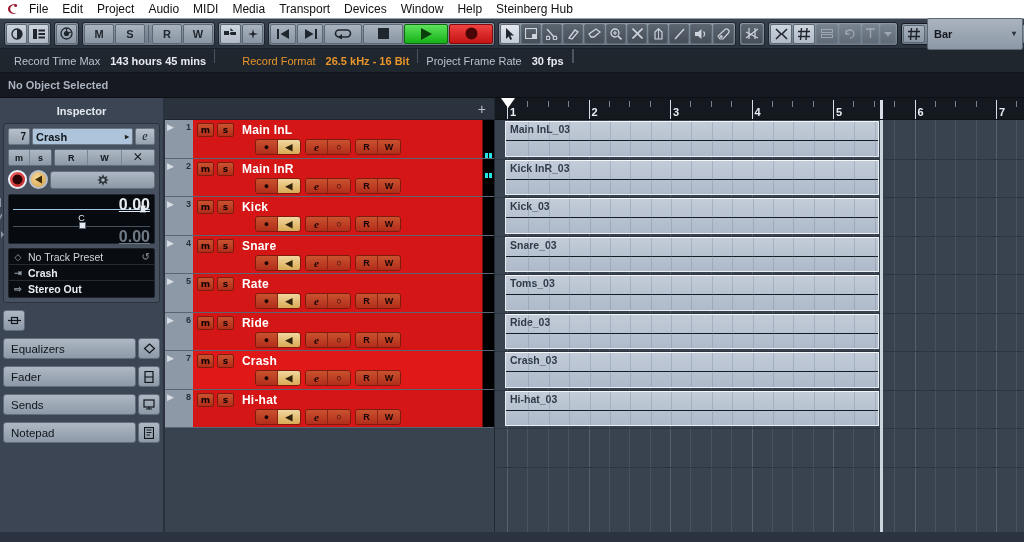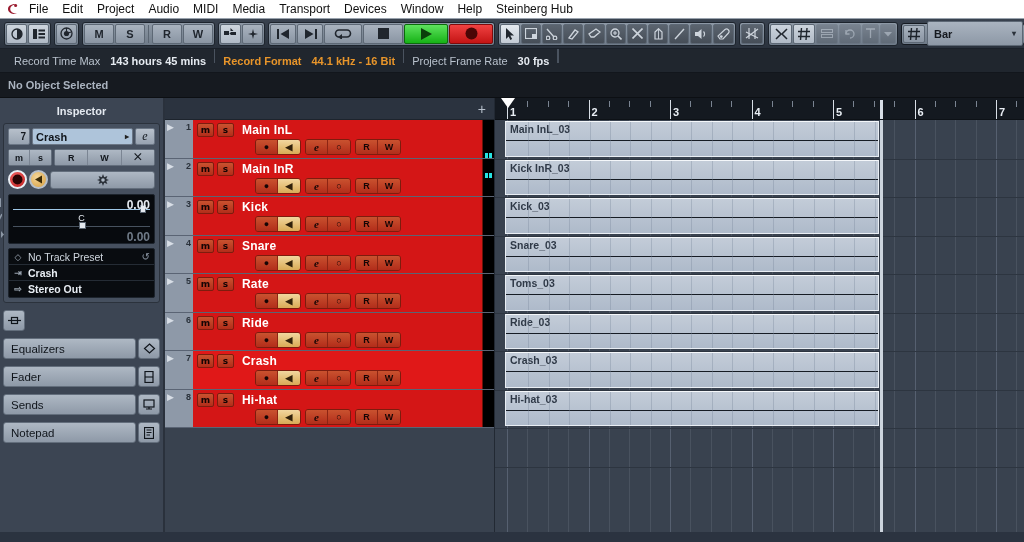--- a/index.html
+++ b/index.html
@@ -56,36 +56,36 @@
     display:flex; align-items:center; height:22px;
     border:1px solid #151a21; border-radius:3px;
     background:linear-gradient(#8e99a6,#6f7b89); padding:1px; gap:2px;
   }
   .combo .cbicon{
     width:22px; height:18px; display:flex; align-items:center; justify-content:center;
     background:linear-gradient(#a9b3bf,#8a95a3); border:1px solid #5d6875; border-radius:2px;
     color:#1d232b; font-size:11px;
   }
   .combo .cbval{
-    height:25px; display:flex; align-items:center;
+    height:32px; display:flex; align-items:center;
     background:linear-gradient(#aab4c0,#8d98a6);
     border:1px solid #5d6875; border-radius:2px;
     padding:0 6px; color:#15191f; font-weight:bold; font-size:11px;
     min-width:90px;
   }
   .combo .cbarrow{ margin-left:auto; color:#2a313a; font-size:8px; padding-left:10px;}
 
   
   #infobar{
     height:24px; background:#20262e; display:flex; 
     border-bottom:1px solid #12161c; padding-left:6px;
   }
   #infobar .seg{ display:flex; align-items:center; padding:0 8px; height:100%; }
   #infobar .lbl{ color:#b9c2cd; font-size:11px; }
-  #infobar .lbl.acc{ color:#e8952a; font-weight:bold;}
+  #infobar .lbl.acc{ color:#e8952a; font-weight:normal;margin-left:19px;}
   #infobar .val{ color:#e6ebf1; font-size:11px; font-weight:bold; margin-left:10px;}
   #infobar .val.acc{ color:#e8952a; }
   #infobar .vsep{ width:1px; height:14px; background:#4a535f; }
 
   
   #objline{
     height:25px; background:#161a20; display:flex; align-items:center;
     padding-left:8px; border-bottom:1px solid #0c0f13;
     color:#aab3bf; font-size:11px; font-weight:bold;
   }
@@ -149,21 +149,21 @@
   .wide{
     flex:1; height:18px; background:linear-gradient(#aeb8c4,#8e99a7);
     border:1px solid #636e7c; border-radius:3px;
     display:flex;align-items:center;justify-content:center; color:#2a3038; font-size:10px;
   }
   .faderbox{
     background:#070a0e; border:1px solid #1d242d; border-radius:2px;
     margin-top:5px; padding:2px 4px; position:relative; height:50px;
   }
   .frow{ display:flex; align-items:center; height:16px; position:relative;}
-  .fval{ margin-left:auto; color:#e6ebf1; font-size:12px; font-weight:bold; z-index:2;}
+  .fval{ margin-left:auto; color:#e6ebf1; font-size:16px; font-weight:bold; z-index:2;text-decoration:underline;}
   .fval.dim{ color:#6f7a87;}
   .ftrack{ position:absolute; left:0; right:0; top:12px; height:1px; background:#47525f;}
   .ftrack.filled{ background:#9fc8e8; }
   .fhandle{ position:absolute; width:6px;height:8px;background:#e4e9ef; border:1px solid #5b6673; top:8px;}
   .panC{ position:absolute; left:50%; transform:translateX(-50%); top:0px; color:#e6ebf1;font-size:9px;}
   .iconL{ width:28px; display:flex;align-items:center;justify-content:center; color:#8d98a6;}
 
   .preset-list{ background:#090c10; border:1px solid #1d242d; border-radius:2px; margin-top:4px;}
   .preset-row{
     height:16px; display:flex;align-items:center; gap:5px; padding:0 4px;
@@ -502,21 +502,21 @@
 </div>
 
 <div id="infobar">
   <div class="seg">
     <span class="lbl">Record Time Max</span>
     <span class="val">143 hours 45 mins</span>
   </div>
   <div class="vsep"></div>
   <div class="seg">
     <span class="lbl acc">Record Format</span>
-    <span class="val acc">44.1 kHz - 16 Bit</span>
+    <span class="val acc">26.5 kHz - 16 Bit</span>
   </div>
   <div class="vsep"></div>
   <div class="seg">
     <span class="lbl">Project Frame Rate</span>
     <span class="val">30 fps</span>
   </div>
   <div class="vsep"></div>
   <div class="vsep"></div>
 </div>
 

